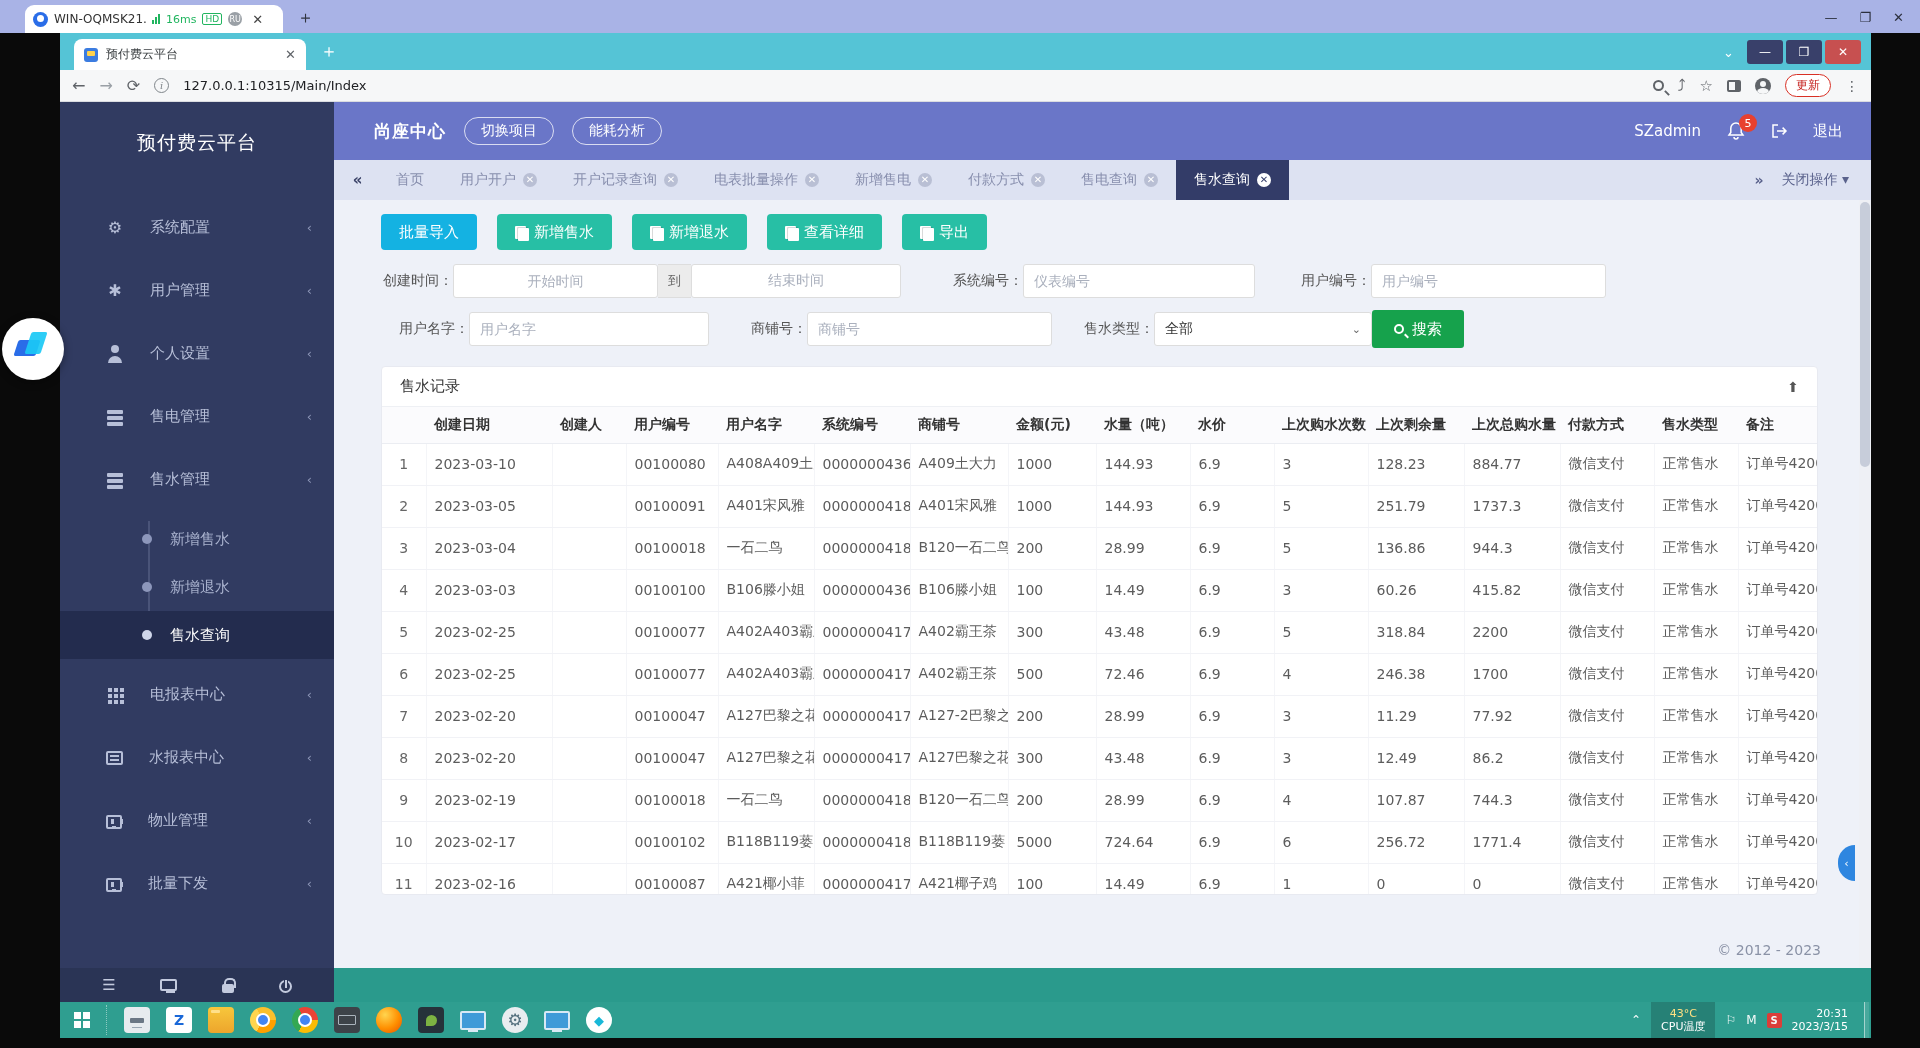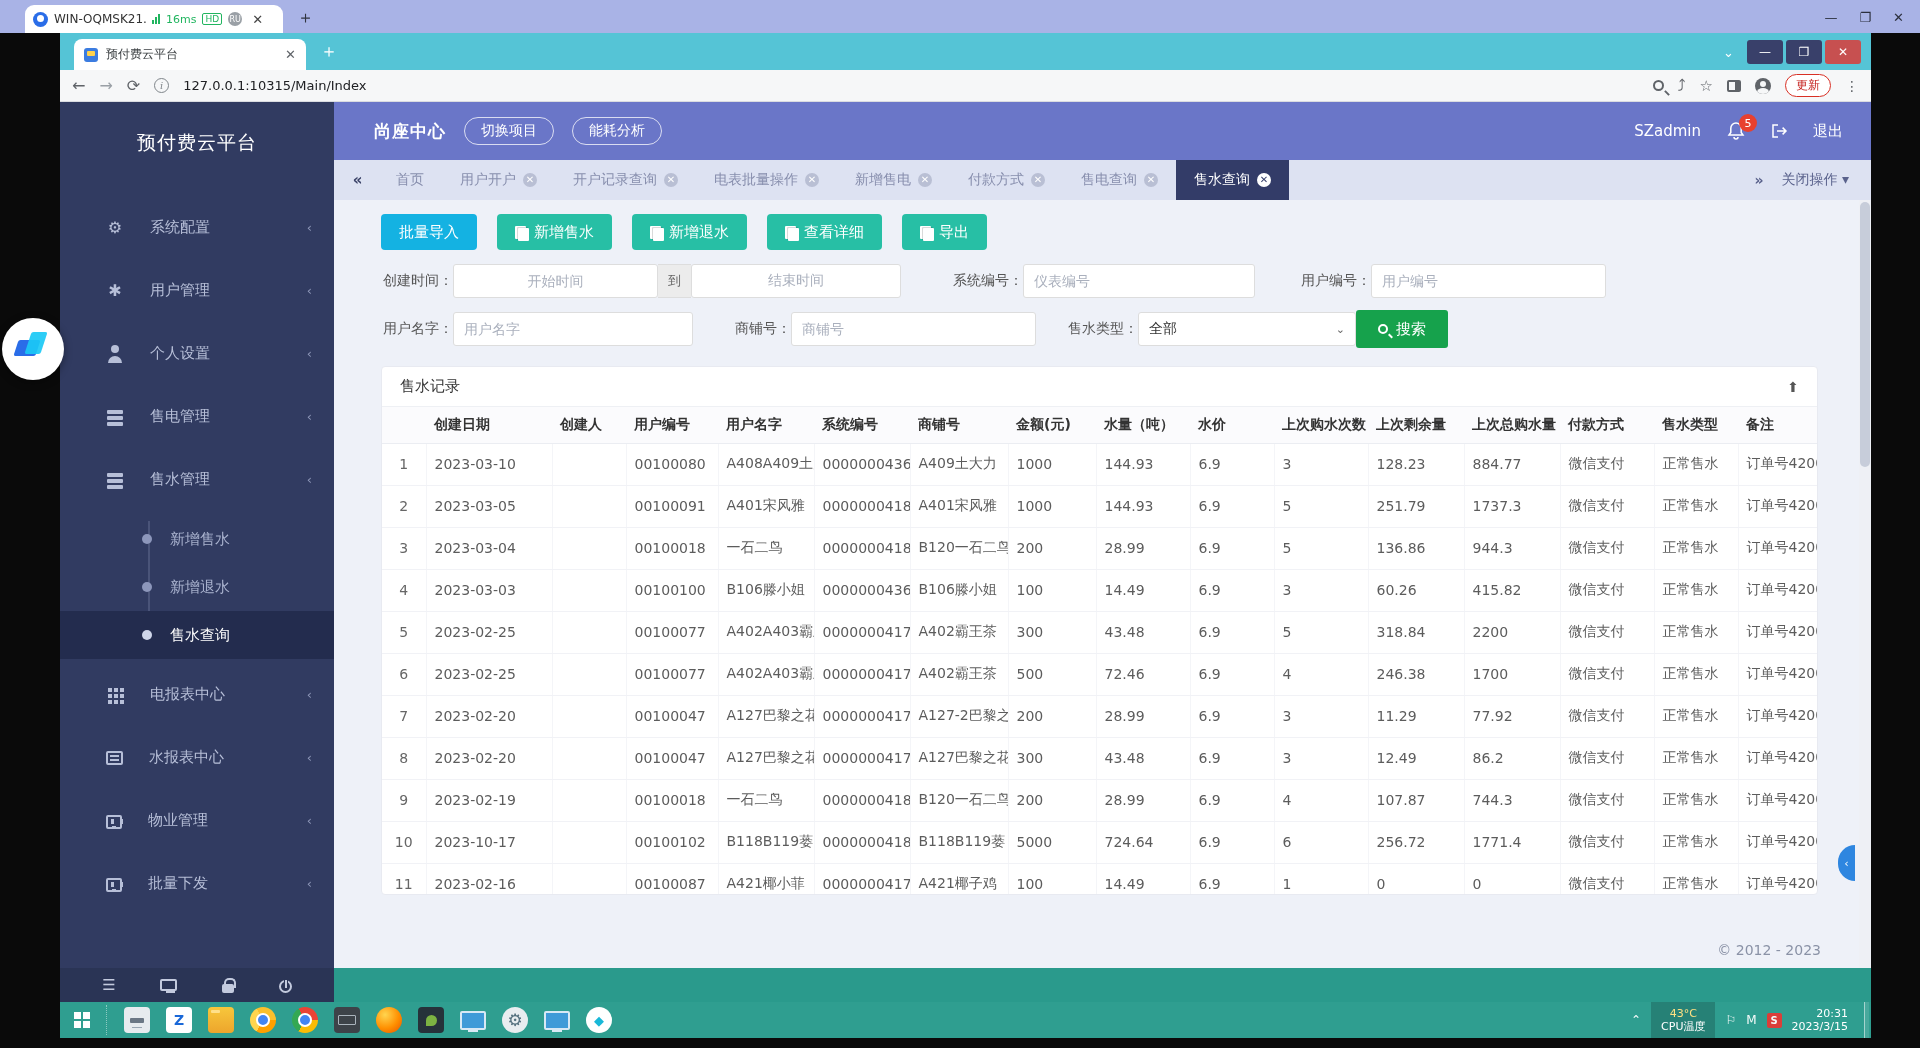--- a/index.html
+++ b/index.html
@@ -419,21 +419,21 @@
             <span class="f-label" style="margin-left:2px">创建时间：</span>
             <input class="f-input center-ph" style="width: 205px;" placeholder="开始时间">
             <span class="to-box">到</span>
             <input class="f-input center-ph" style="width: 210px; font-family: Liberation Mono, monospace;" placeholder="结束时间">
             <span class="f-label" style="margin-left:52px">系统编号：</span>
             <input class="f-input" style="width: 232px;" placeholder="仪表编号">
             <span class="f-label" style="margin-left:46px">用户编号：</span>
             <input class="f-input" style="width: 235px;" placeholder="用户编号">
           </div>
           <div class="f-row">
-            <span class="f-label" style="margin-left:2px">用户名字：</span>
+            <span class="f-label" style="margin-left:18px">用户名字：</span>
             <input class="f-input" style="width: 240px;" placeholder="用户名字">
             <span class="f-label" style="margin-left:42px">商铺号：</span>
             <input class="f-input" style="width: 245px;" placeholder="商铺号">
             <span class="f-label" style="margin-left:32px">售水类型：</span>
             <div class="f-select">
               <span>全部</span>
               <span class="caret">⌄</span>
             </div>
             <button class="btn-search" style="">
               <span class="mag-w"></span>
@@ -645,21 +645,21 @@
                     <td>6.9</td>
                     <td>4</td>
                     <td>107.87</td>
                     <td>744.3</td>
                     <td>微信支付</td>
                     <td>正常售水</td>
                     <td>订单号4200</td>
                   </tr>
                   <tr>
                     <td class="c-idx">10</td>
-                    <td>2023-10-17</td>
+                    <td>2023-02-17</td>
                     <td></td>
                     <td>00100102</td>
                     <td>B118B119蒌</td>
                     <td>0000000418</td>
                     <td>B118B119蒌</td>
                     <td>5000</td>
                     <td>724.64</td>
                     <td>6.9</td>
                     <td>6</td>
                     <td>256.72</td>

